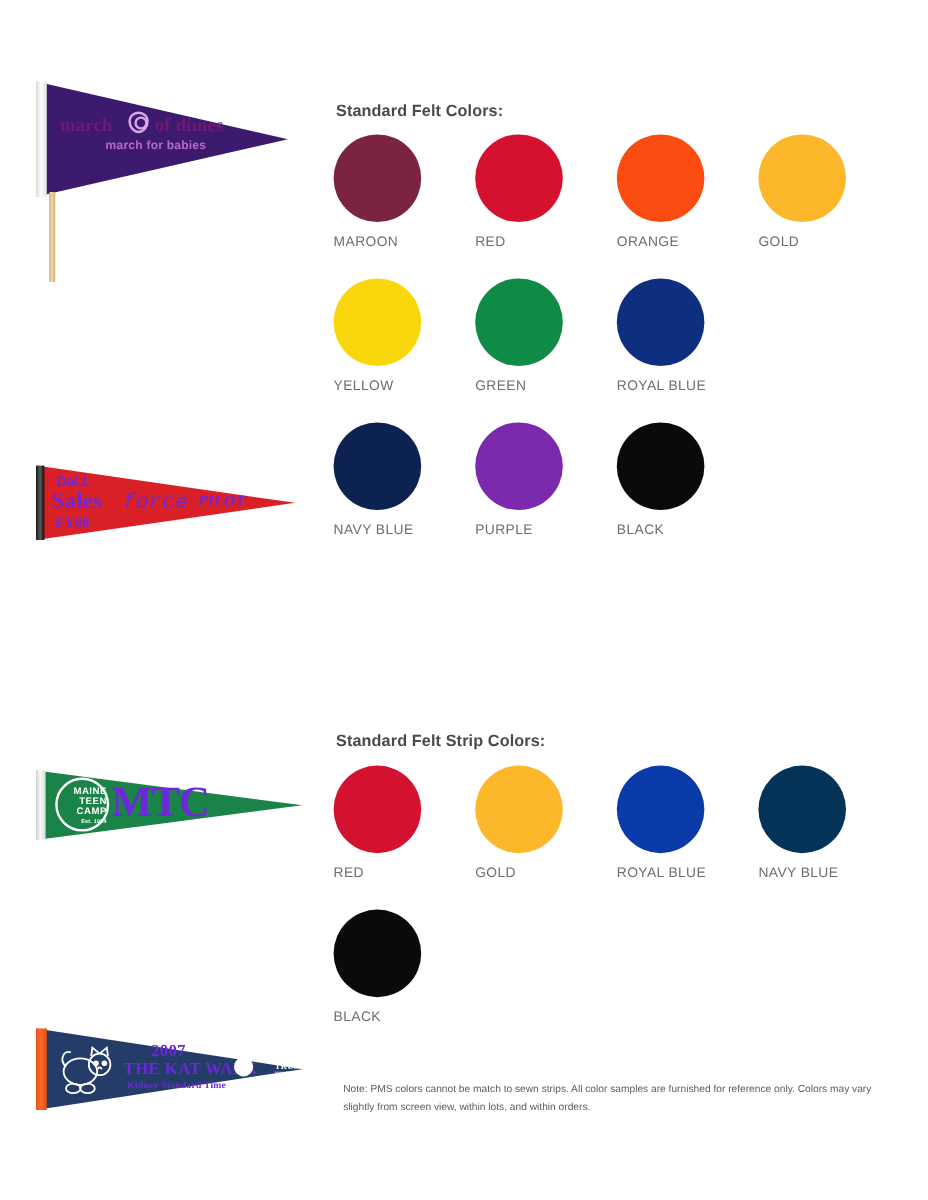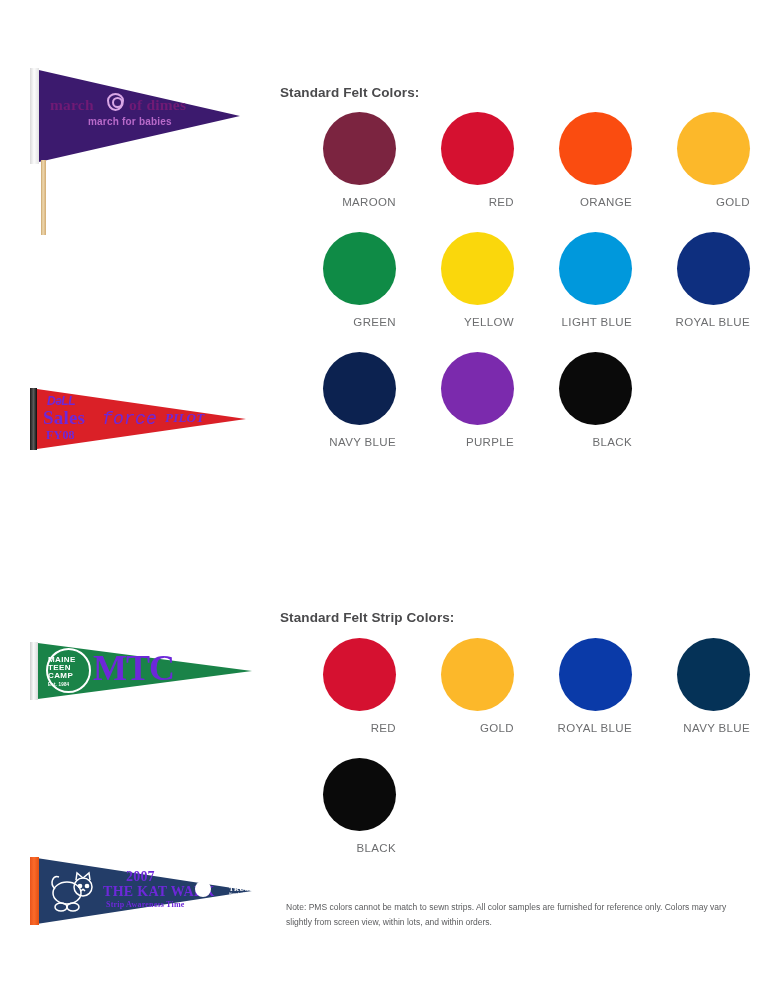--- a/index.html
+++ b/index.html
@@ -115,21 +115,21 @@
 
   
   #p3 { top: 484px; width: 222px; height: 58px; }
   #p3 .flag-tri { background: #1A8348; }
   #p3 .flag-band { width: 8px; background: linear-gradient(90deg,#cfcfcf,#fafafa 45%,#dadada); }
   .mtc-badge {
     position: absolute; left: 16px; top: 6px;
     width: 45px; height: 45px;
     border-radius: 50%;
     border: 2.5px solid #fff;
-    text-align: left;
+    text-align: right;
     line-height: 1;
     padding-top: 6px;
   }
   .mtc-badge span {
     display: block;
     color: #fff;
     font-size: 8px;
     font-weight: 700;
     letter-spacing: .4px;
   }
@@ -197,21 +197,21 @@
 
   .swatch-grid { position: absolute; left: 0; width: 495px; }
   #grid-felt  { top: 112px; }
   #grid-strip { top: 638px; }
 
   .swatch-row { display: flex; }
   .swatch {
     width: 118px;
     display: flex;
     flex-direction: column;
-    align-items: flex-end;
+    align-items: flex-start;
   }
   .dot {
     width: 73px; height: 73px;
     border-radius: 50%;
   }
   .dot.outlined { border: 1px solid #4a4a4c; }
   .dot-label {
     margin-top: 11px;
     font-size: 11.5px;
     color: #6d6e70;
@@ -279,21 +279,21 @@
         <path d="M8 22 C2 16 6 8 12 10"></path>
         <circle cx="33" cy="19" r="1.6" fill="#fff"></circle>
         <circle cx="40" cy="19" r="1.6" fill="#fff"></circle>
         <path d="M36 22 l-2 2 M36 22 l2 2"></path>
         <ellipse cx="14" cy="40" rx="6" ry="4"></ellipse>
         <ellipse cx="26" cy="40" rx="6" ry="4"></ellipse>
       </g>
     </svg>
     <div class="flag-label kat-year">2007</div>
     <div class="flag-label kat-main">THE KAT WALK</div>
-    <div class="flag-label kat-sub">Strip Awareness Time</div>
+    <div class="flag-label kat-sub">Kidney Standard Time</div>
     <div class="kat-logo">
       <div class="kat-logo-circ"></div>
       <div class="kat-logo-txt">
         <b>Kidney</b>
         <i>TRUST</i>
         <u>Hope for Life</u>
       </div>
     </div>
   </div>
 
@@ -318,32 +318,28 @@
           <div class="dot-label">ORANGE</div>
         </div>
         <div class="swatch">
           <div class="dot" style="background: rgb(252, 184, 42);"></div>
           <div class="dot-label">GOLD</div>
         </div>
       </div>
       <div class="row-gap"></div>
       <div class="swatch-row">
         <div class="swatch">
+          <div class="dot" style="background: rgb(250, 215, 12);"></div>
+          <div class="dot-label">YELLOW</div>
+        </div>
+        <div class="swatch">
           <div class="dot" style="background: rgb(15, 139, 70);"></div>
           <div class="dot-label">GREEN</div>
         </div>
         <div class="swatch">
-          <div class="dot" style="background: rgb(250, 215, 12);"></div>
-          <div class="dot-label">YELLOW</div>
-        </div>
-        <div class="swatch">
-          <div class="dot" style="background: rgb(0, 152, 220);"></div>
-          <div class="dot-label">LIGHT BLUE</div>
-        </div>
-        <div class="swatch">
           <div class="dot" style="background: rgb(14, 47, 127);"></div>
           <div class="dot-label">ROYAL BLUE</div>
         </div>
       </div>
       <div class="row-gap"></div>
       <div class="swatch-row">
         <div class="swatch">
           <div class="dot" style="background: rgb(12, 34, 80);"></div>
           <div class="dot-label">NAVY BLUE</div>
         </div>

